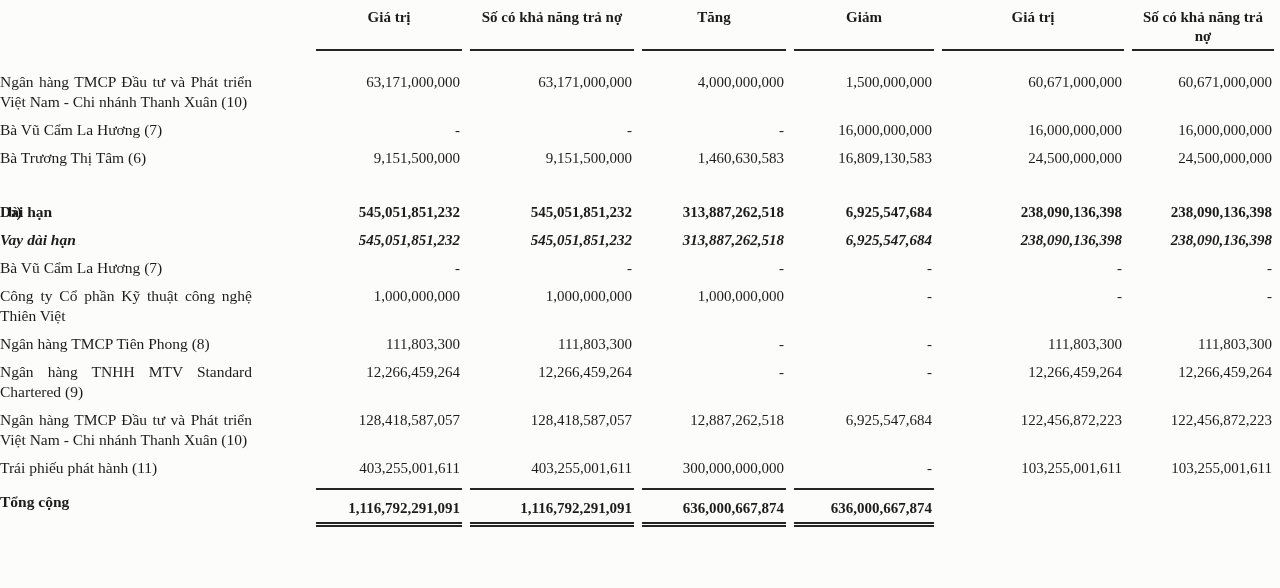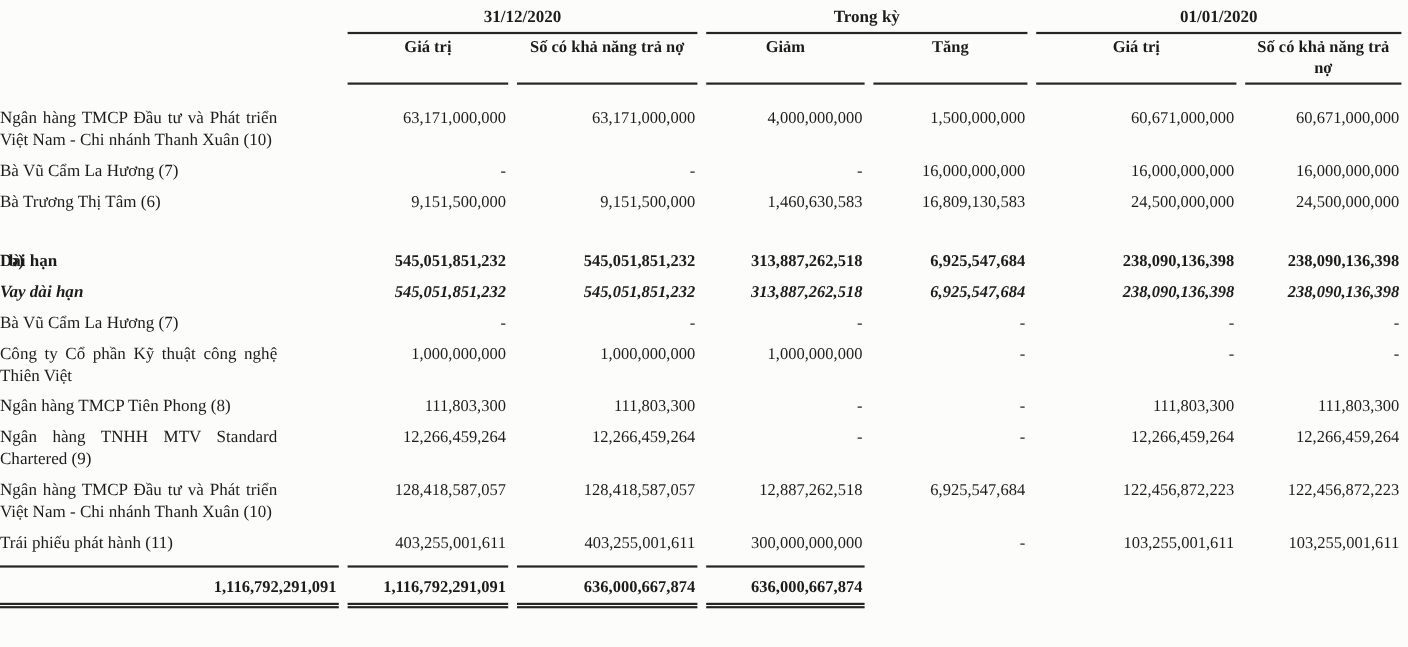--- a/index.html
+++ b/index.html
@@ -93,33 +93,27 @@
     padding-bottom: 4px;
   }
 </style>
 </head>
 <body>
 
 <div class="sheet">
 
   <div class="table">
 
-    <div class="hdr-groups">
-      <div class="spacer"></div>
-      <div class="grp">31/12/2020</div>
-      <div class="grp">Trong kỳ</div>
-      <div class="grp">01/01/2020</div>
-    </div>
 
     <div class="hdr-cols">
       <div class="spacer"></div>
       <div class="sub">Giá trị</div>
       <div class="sub">Số có khả năng trả nợ</div>
+      <div class="sub">Tăng</div>
       <div class="sub">Giảm</div>
-      <div class="sub">Tăng</div>
       <div class="sub">Giá trị</div>
       <div class="sub">Số có khả năng trả nợ</div>
     </div>
 
     <div id="rows">
       <div class="row">
         <div class="cell label-cell">
           <span class="marker"></span>
           <span class="lab">Ngân hàng TMCP Đầu tư và Phát triển Việt Nam - Chi nhánh Thanh Xuân (10)</span>
         </div>
@@ -255,20 +249,24 @@
         </div>
         <div class="cell num">403,255,001,611</div>
         <div class="cell num">403,255,001,611</div>
         <div class="cell num">300,000,000,000</div>
         <div class="cell num">-</div>
         <div class="cell num">103,255,001,611</div>
         <div class="cell num">103,255,001,611</div>
       </div>
 
       <div class="row total">
+        <div class="cell label-cell">
+          <span class="marker"></span>
+          <span class="lab">Tổng cộng</span>
+        </div>
         <div class="cell num">1,116,792,291,091</div>
         <div class="cell num">1,116,792,291,091</div>
         <div class="cell num">636,000,667,874</div>
         <div class="cell num">636,000,667,874</div>
       </div>
     </div>
 
   </div>
 </div>
 

